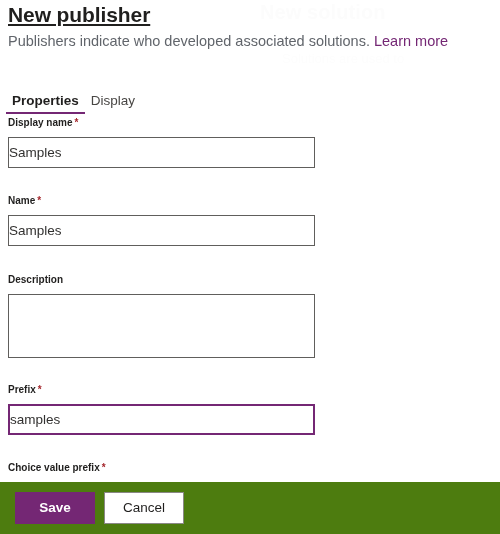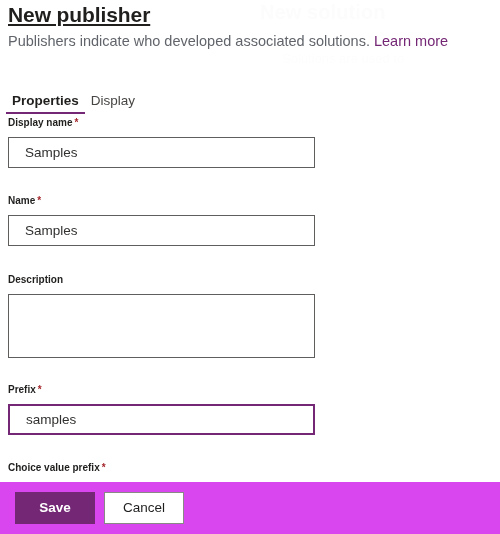--- a/index.html
+++ b/index.html
@@ -136,21 +136,21 @@
     margin-left: 2px;
   }
   .text-input {
     width: 307px;
     height: 31px;
     border: 1px solid #605e5c;
     background: #ffffff;
     font-family: "Liberation Sans", sans-serif;
     font-size: 13.5px;
     color: #323130;
-    padding: 0 16px;
+    padding: 0 0;
     outline: none;
     display: block;
   }
   .text-input::placeholder { color: #a19f9d; }
   .text-input.focused { border: 2px solid #742774; }
   .textarea-input {
     width: 307px;
     height: 64px;
     border: 1px solid #605e5c;
     background: #ffffff;
@@ -163,21 +163,21 @@
     display: block;
   }
 
   
   .button-bar {
     position: absolute;
     left: 0;
     bottom: 0;
     width: 500px;
     height: 52px;
-    background: #d946ef;
+    background: #4d7c0f;
     display: flex;
     align-items: center;
     padding-left: 15px;
     gap: 9px;
   }
   .btn {
     height: 32px;
     min-width: 80px;
     padding: 0 16px;
     font-family: "Liberation Sans", sans-serif;

